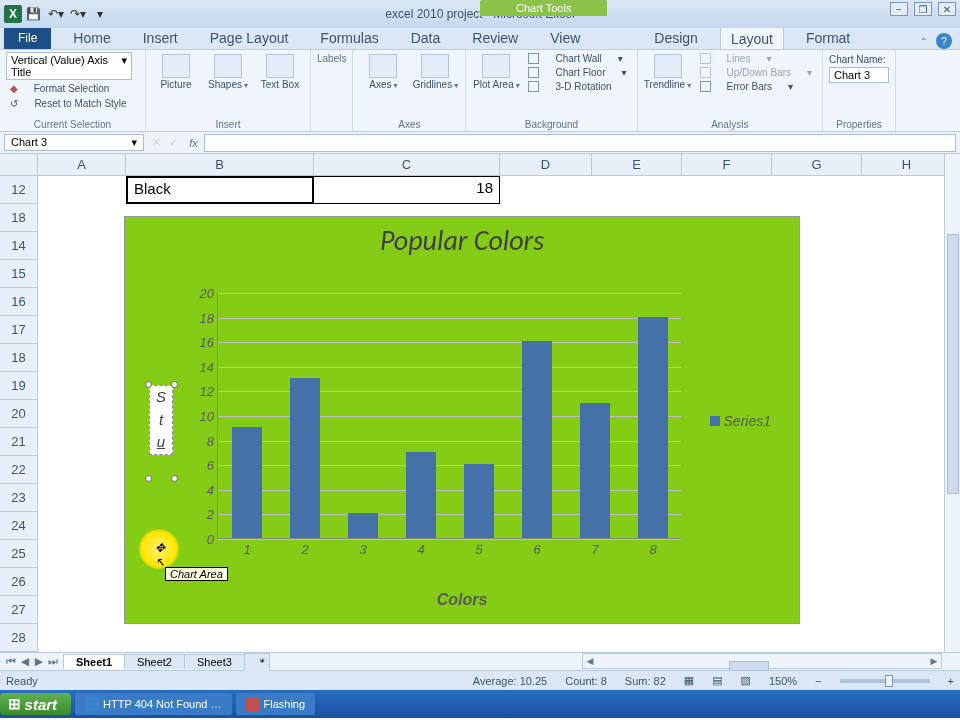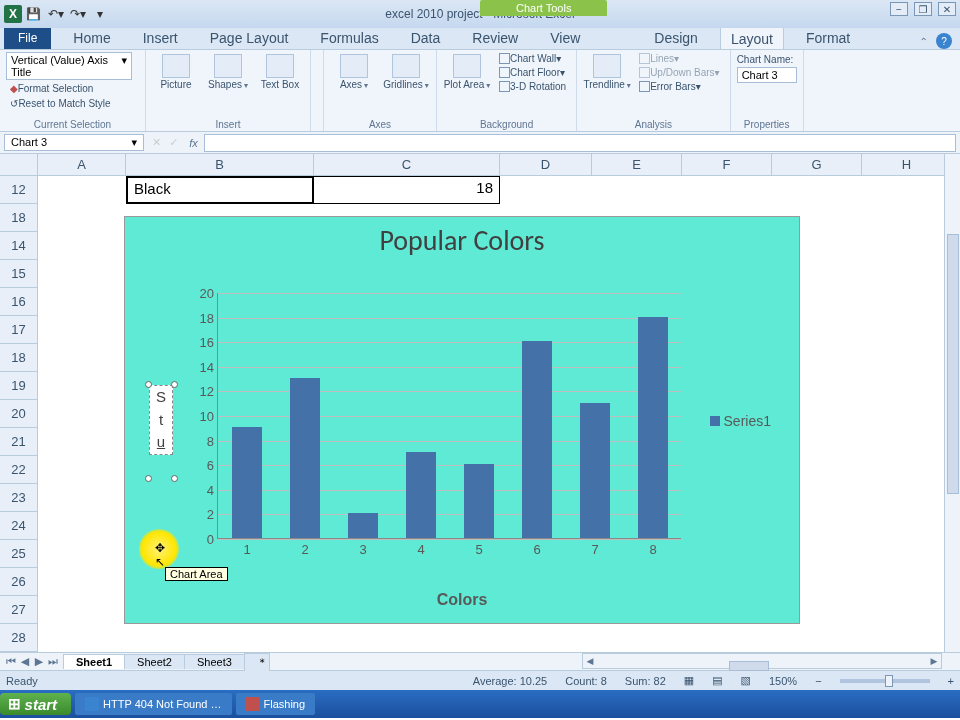--- a/index.html
+++ b/index.html
@@ -27,21 +27,21 @@
 
 .ribbon { height: 82px; background: #f0f4fb; display: flex; border-bottom: 1px solid #b9ccde; }
 .rgroup { border-right: 1px solid #cfdbea; display: flex; flex-direction: column; padding: 2px 6px 0; }
 .rgroup-body { flex: 1; display: flex; align-items: flex-start; gap: 4px; }
 .rgroup-label { text-align: center; font-size: 10px; color: #5e7693; padding: 1px 0; }
 .big-btn { display: flex; flex-direction: column; align-items: center; width: 48px; padding-top: 2px; gap: 1px; }
 .big-btn .ic { width: 28px; height: 24px; background: #e3ecf7; border: 1px solid #b0c5dd; }
 .big-btn span { font-size: 10px; text-align: center; line-height: 1.1; color: #3a546e; }
 .dd-arrow::after { content: "▾"; font-size: 8px; color: #5e7693; margin-left: 2px; }
 .small-list { display: flex; flex-direction: column; gap: 1px; }
-.small-item { display: flex; align-items: center; gap: 0; font-size: 10px; color: #3a546e; padding: 1px 4px; }
+.small-item { display: flex; align-items: center; gap: 16px; font-size: 10px; color: #3a546e; padding: 1px 4px; }
 .small-item .chk { width: 11px; height: 11px; border: 1px solid #7a97b8; }
 .dropdown-field { border: 1px solid #a8bed8; background: #fff; padding: 1px 4px; font-size: 11px; width: 126px; display: flex; justify-content: space-between; }
 .prop-col { display: flex; flex-direction: column; gap: 2px; padding-top: 2px; }
 .prop-input { border: 1px solid #a8bed8; background: #fff; padding: 1px 4px; font-size: 11px; width: 60px; }
 
 
 .namebar { height: 22px; display: flex; align-items: center; border-bottom: 1px solid #b9ccde; background: #eef3fa; }
 .namebox { width: 140px; border: 1px solid #a8bed8; background: #fff; margin: 0 4px; padding: 1px 6px; font-size: 11px; display: flex; justify-content: space-between; }
 .fx { width: 22px; text-align: center; font-style: italic; color: #5e7693; }
 .formula { flex: 1; border: 1px solid #a8bed8; background: #fff; margin-right: 4px; height: 18px; }
@@ -50,21 +50,21 @@
 .gridwrap { position: relative; height: 498px; overflow: hidden; }
 .corner { position: absolute; left: 0; top: 0; width: 38px; height: 22px; background: #e9eff8; border-right: 1px solid #b9ccde; border-bottom: 1px solid #b9ccde; }
 .colheads { position: absolute; left: 38px; top: 0; height: 22px; display: flex; }
 .colhead { background: #e9eff8; border-right: 1px solid #b9ccde; border-bottom: 1px solid #b9ccde; text-align: center; line-height: 22px; font-size: 13px; color: #3a546e; }
 .rowheads { position: absolute; left: 0; top: 22px; width: 38px; }
 .rowhead { height: 28px; background: #e9eff8; border-right: 1px solid #b9ccde; border-bottom: 1px solid #b9ccde; text-align: center; line-height: 28px; font-size: 13px; color: #3a546e; }
 .cells { position: absolute; left: 38px; top: 22px; }
 .cell { position: absolute; border-right: 1px solid #d5dde8; border-bottom: 1px solid #d5dde8; padding: 2px 6px; font-size: 15px; }
 .cell.sel { border: 2px solid #000; }
 .vline-h { position: absolute; top: 0; bottom: 0; border-left: 1px dashed #888; }
-.chart-obj { position: absolute; border: 1px solid #999; background: #5eead4; }
+.chart-obj { position: absolute; border: 1px solid #999; background: #84cc16; font-style: italic; }
 .chart-title { text-align: center; font-size: 28px; font-family: Calibri, sans-serif; color: #404040; padding-top: 6px; font-weight: 400; }
 .plot { position: absolute; }
 .grid-line { position: absolute; left: 0; right: 0; border-top: 1px solid #bfbfbf; }
 .yaxis-tick { position: absolute; right: 100%; margin-right: 4px; font-size: 13px; color: #595959; transform: translateY(-50%); }
 .bar { position: absolute; bottom: 0; background: #4472a8; }
 .xaxis-tick { position: absolute; top: 100%; margin-top: 4px; font-size: 13px; color: #595959; transform: translateX(-50%); }
 .xlabel { position: absolute; left: 50%; transform: translateX(-50%); font-size: 16px; font-weight: bold; color: #595959; }
 .yaxis-title { position: absolute; border: 1px dashed #888; background: #fff; font-size: 15px; color: #404040; text-align: center; line-height: 1.5; }
 .legend { position: absolute; display: flex; align-items: center; gap: 4px; font-size: 14px; color: #595959; }
 .legend-sw { width: 10px; height: 10px; background: #4472a8; }
@@ -165,20 +165,21 @@
           <span class="dd-arrow">Shapes</span>
         </div>
       <div class="big-btn">
           <div class="ic"></div>
           <span>Text Box</span>
         </div>
     </div>
     <div class="rgroup-label">Insert</div>
   </div>
   <div class="rgroup">
+    <div class="rgroup-label">Labels</div>
   </div>
   <div class="rgroup">
     <div class="rgroup-body">
       <div class="big-btn">
           <div class="ic"></div>
           <span class="dd-arrow">Axes</span>
         </div>
       <div class="big-btn">
           <div class="ic"></div>
           <span class="dd-arrow">Gridlines</span>

